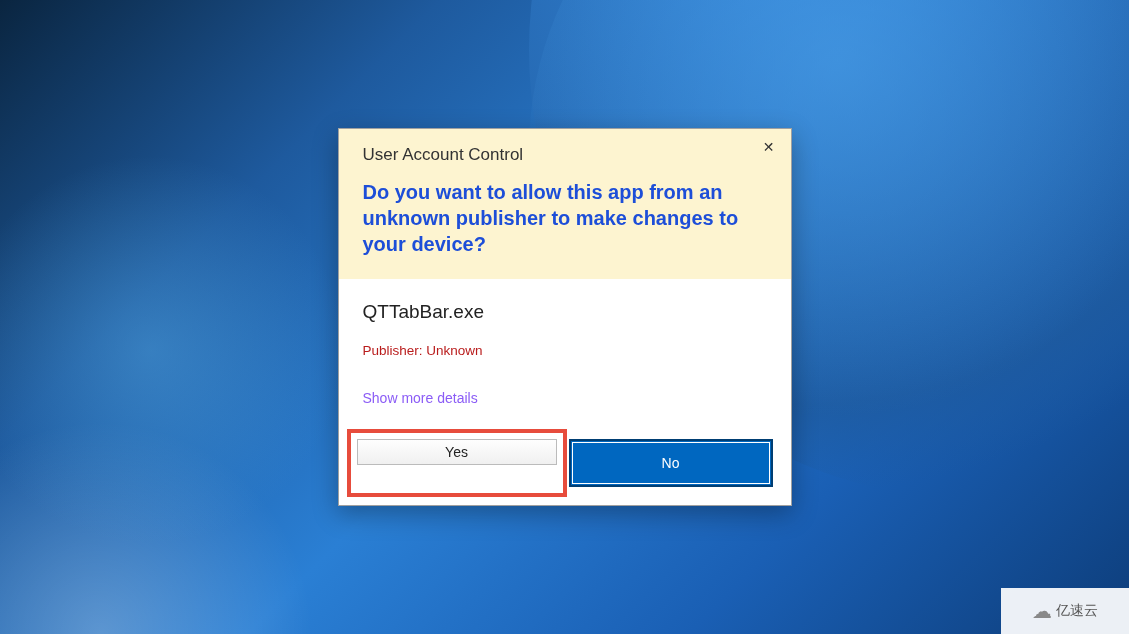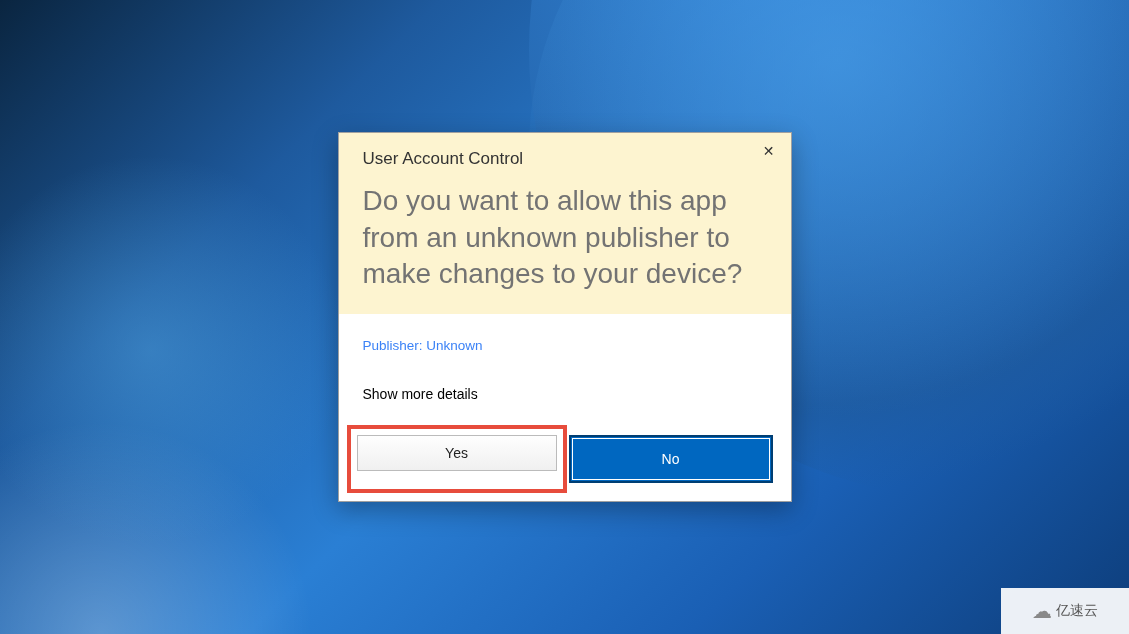--- a/index.html
+++ b/index.html
@@ -49,44 +49,44 @@
       font-size: 14px;
       color: #333;
       line-height: 1;
     }
     .dialog-title-small {
       font-size: 17px;
       color: #333;
       margin-bottom: 14px;
     }
     .dialog-question {
-      font-size: 28px;
-      color: #737373;
+      font-size: 20px;
+      color: #1d4ed8;
       line-height: 1.3;
-      font-weight: 400;
+      font-weight: 700;
     }
     .dialog-body {
       padding: 22px 24px 18px 24px;
       background: #fff;
     }
     .app-name {
       font-size: 19px;
       color: #222;
       margin-bottom: 18px;
     }
     .detail-line {
       font-size: 13.5px;
-      color: #3b82f6;
+      color: #b91c1c;
       line-height: 1.45;
     }
     .more-details {
       display: inline-block;
       margin-top: 30px;
       font-size: 14px;
-      color: #000000;
+      color: #8b5cf6;
       cursor: pointer;
       text-decoration: none;
     }
     .dialog-footer {
       padding: 14px 18px 18px 18px;
       display: flex;
       gap: 12px;
       background: #fff;
     }
     .btn {
@@ -95,21 +95,21 @@
       font-size: 14px;
       cursor: pointer;
       text-align: center;
     }
     .btn-yes-wrap {
       position: relative;
       flex: 1;
     }
     .btn-yes {
       width: 100%;
-      height: 36px;
+      height: 26px;
       background: linear-gradient(#fefefe, #f0f0f0);
       border: 1px solid #bbb;
       color: #222;
     }
     .highlight-box {
       position: absolute;
       top: -10px; left: -10px; right: -10px; bottom: -10px;
       border: 4px solid #e74c3c;
       pointer-events: none;
     }
@@ -149,20 +149,21 @@
 <div class="swirl s3"></div>
 <div class="swirl s4"></div>
 
 <div class="dialog">
   <div class="dialog-header">
     <button class="close">✕</button>
     <div class="dialog-title-small">User Account Control</div>
     <div class="dialog-question">Do you want to allow this app from an unknown publisher to make changes to your device?</div>
   </div>
   <div class="dialog-body">
+    <div class="app-name">QTTabBar.exe</div>
     <div class="detail-line">
       <span>Publisher:</span>
       <span>Unknown</span>
     </div>
     <a class="more-details">Show more details</a>
   </div>
   <div class="dialog-footer">
     <div class="btn-yes-wrap">
       <div class="highlight-box"></div>
       <button class="btn btn-yes">Yes</button>

